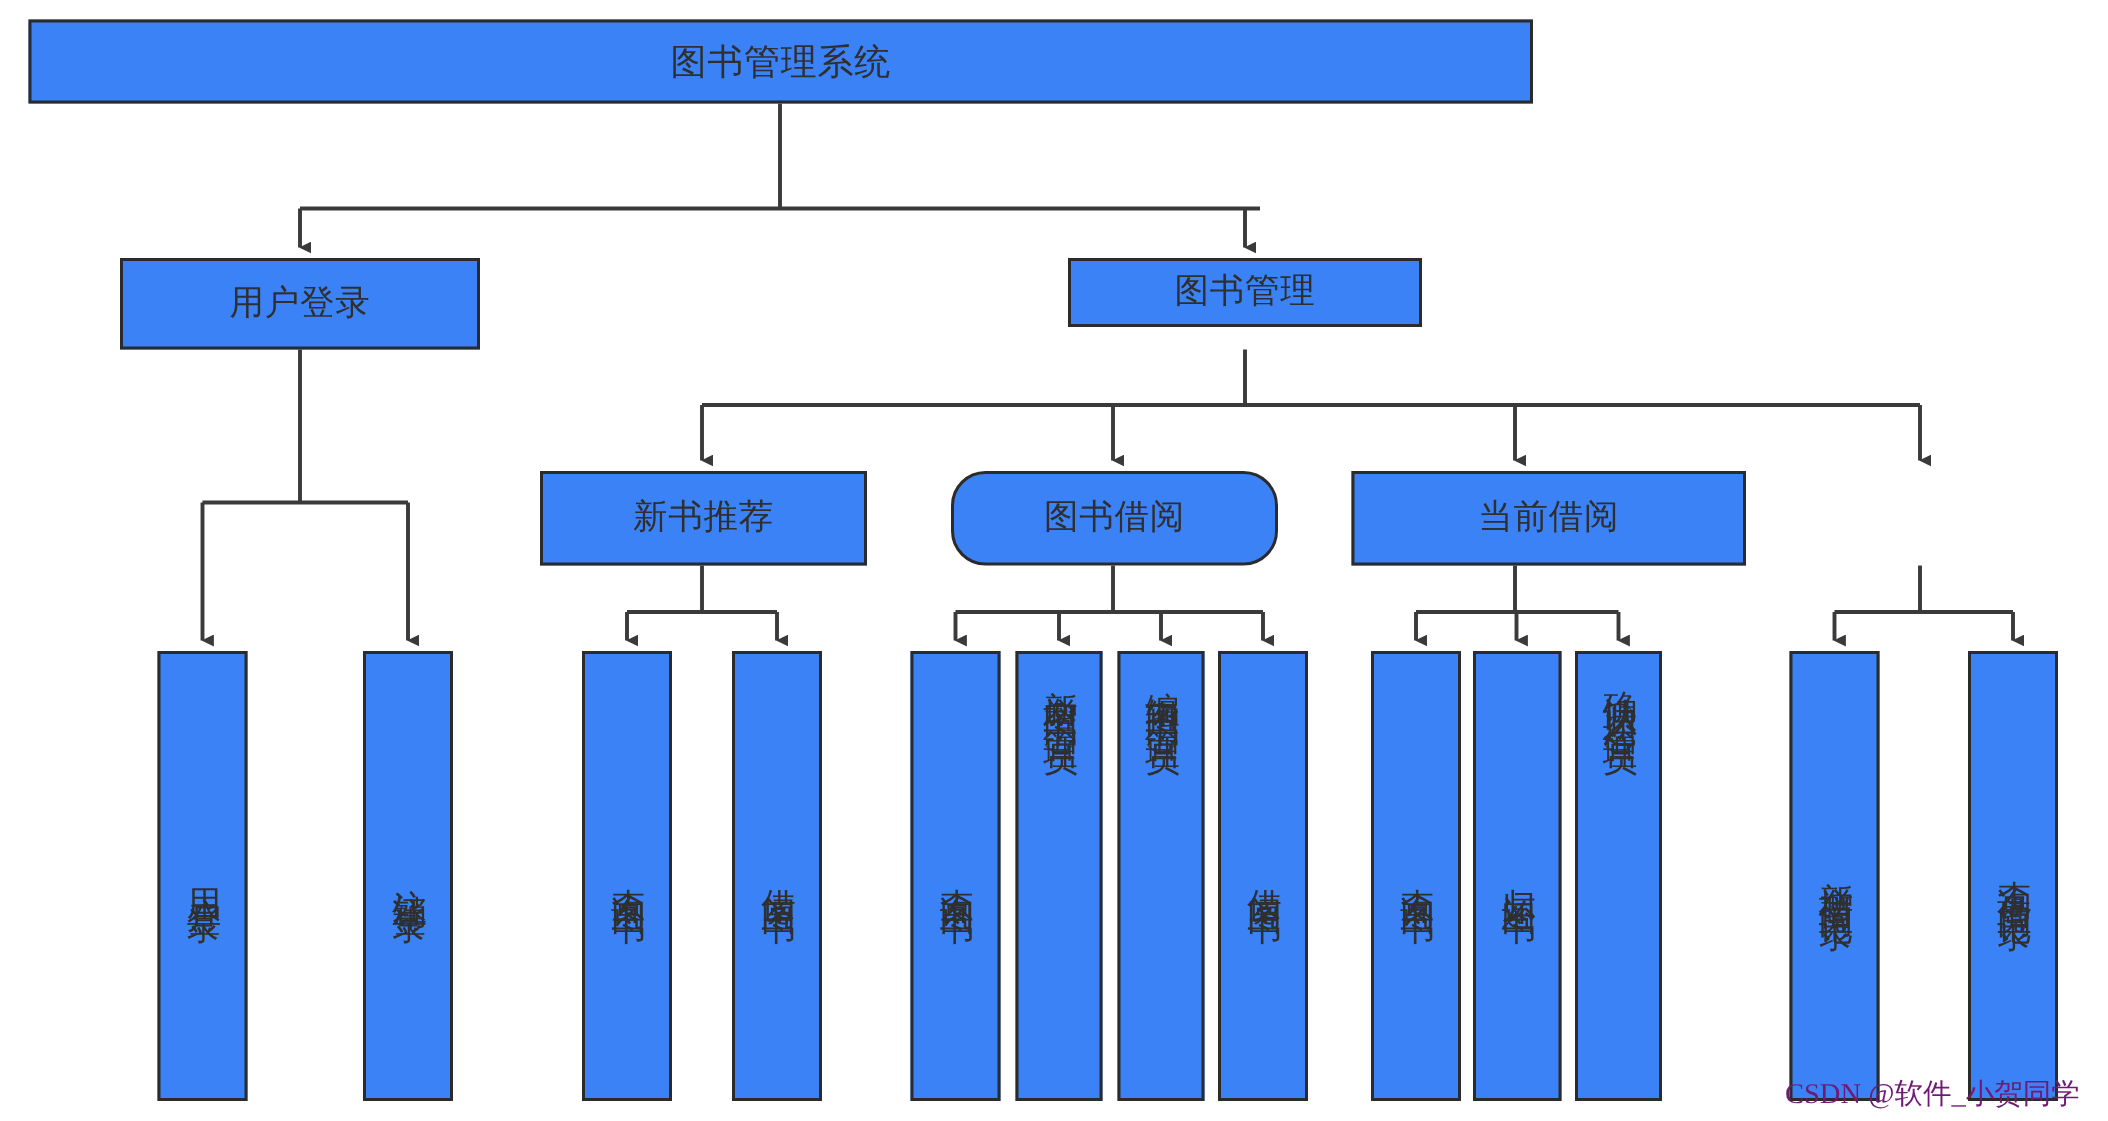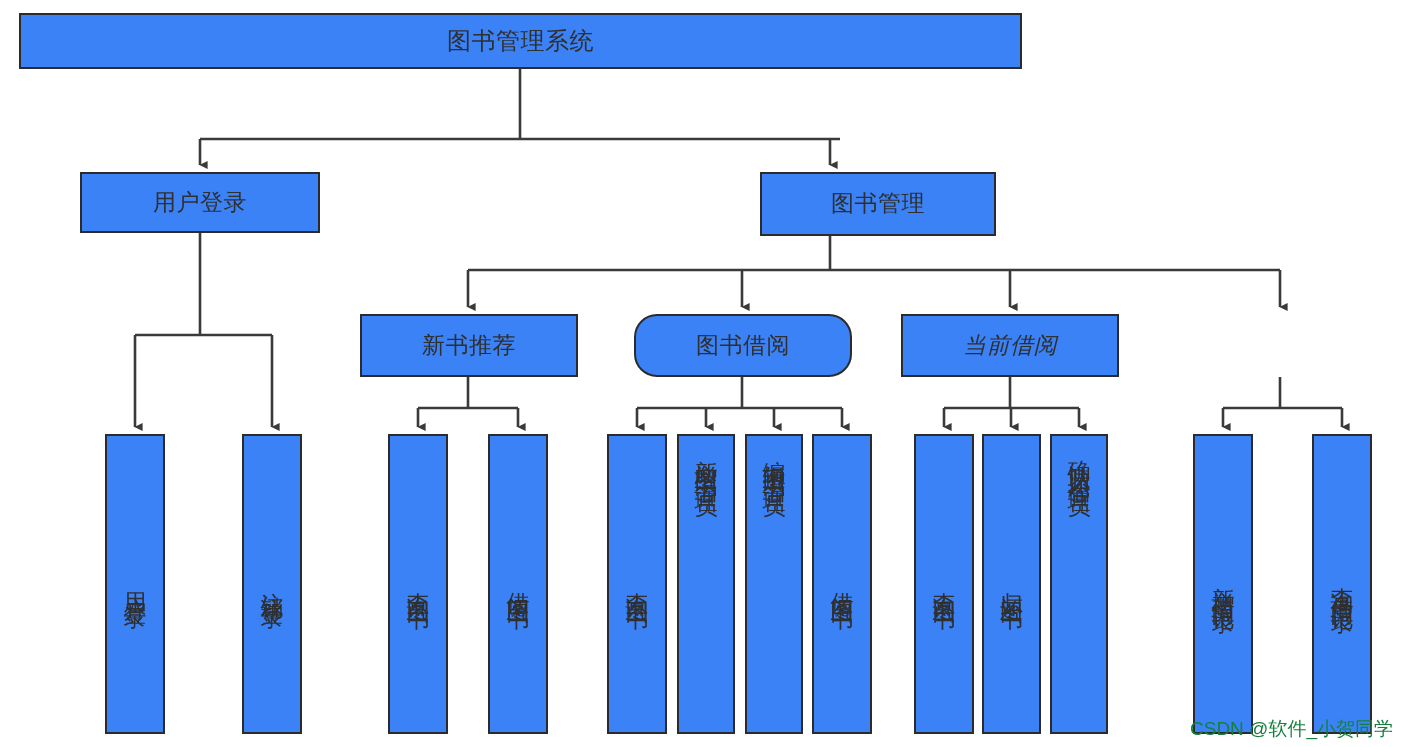--- a/index.html
+++ b/index.html
@@ -63,24 +63,24 @@
     letter-spacing: 5px;
     line-height: 1;
     display: block;
   }
   .node.vert.centered {
     align-items: center;
     padding-top: 0;
   }
   .watermark {
     position: absolute;
-    color: #15803d;
+    color: #701a75;
     font-size: 19px;
     white-space: nowrap;
-    font-family: Liberation Sans, sans-serif;
+    font-family: Liberation Serif, serif;
   }
 </style>
 </head>
 <body>
 
 <div id="diagram-root">
 
   <svg id="edge-layer" viewBox="0 0 1405 747" width="1405" height="747" xmlns="http://www.w3.org/2000/svg">
     <defs>
       <marker id="arrowhead" markerWidth="9" markerHeight="9" refX="4" refY="7.6" orient="auto" markerUnits="userSpaceOnUse">
@@ -131,31 +131,31 @@
     </g>
   </svg>
 
   <div class="node horiz root" style="left:19px; top:13px; width:1003px; height:56px;">
     <span class="node-label">图书管理系统</span>
   </div>
 
   <div class="node horiz" style="left:80px; top:172px; width:240px; height:61px;">
     <span class="node-label">用户登录</span>
   </div>
-  <div class="node horiz" style="left:712px; top:172px; width:236px; height:64px;margin-left:48px;">
+  <div class="node horiz" style="left:712px; top:172px; width:236px; height:46px;">
     <span class="node-label">图书管理</span>
   </div>
 
   <div class="node horiz" style="left:360px; top:314px; width:218px; height:63px;">
     <span class="node-label">新书推荐</span>
   </div>
   <div class="node horiz" style="left:634px; top:314px; width:218px; height:63px;border-radius:23px;">
     <span class="node-label">图书借阅</span>
   </div>
-  <div class="node horiz" style="left:901px; top:314px; width:218px; height:63px;font-style:italic;">
+  <div class="node horiz" style="left:901px; top:314px; width:263px; height:63px;">
     <span class="node-label">当前借阅</span>
   </div>
 
   <div class="node vert centered" style="left:105px; top:434px; width:60px; height:300px;">
     <span class="node-label">用户登录</span>
   </div>
   <div class="node vert centered" style="left:242px; top:434px; width:60px; height:300px;">
     <span class="node-label">注销登录</span>
   </div>
 

